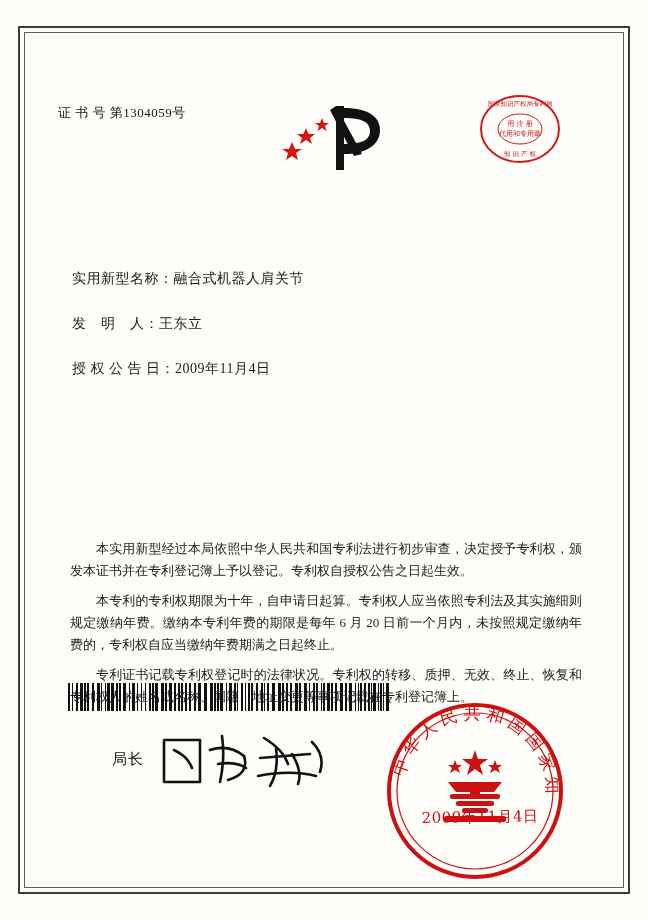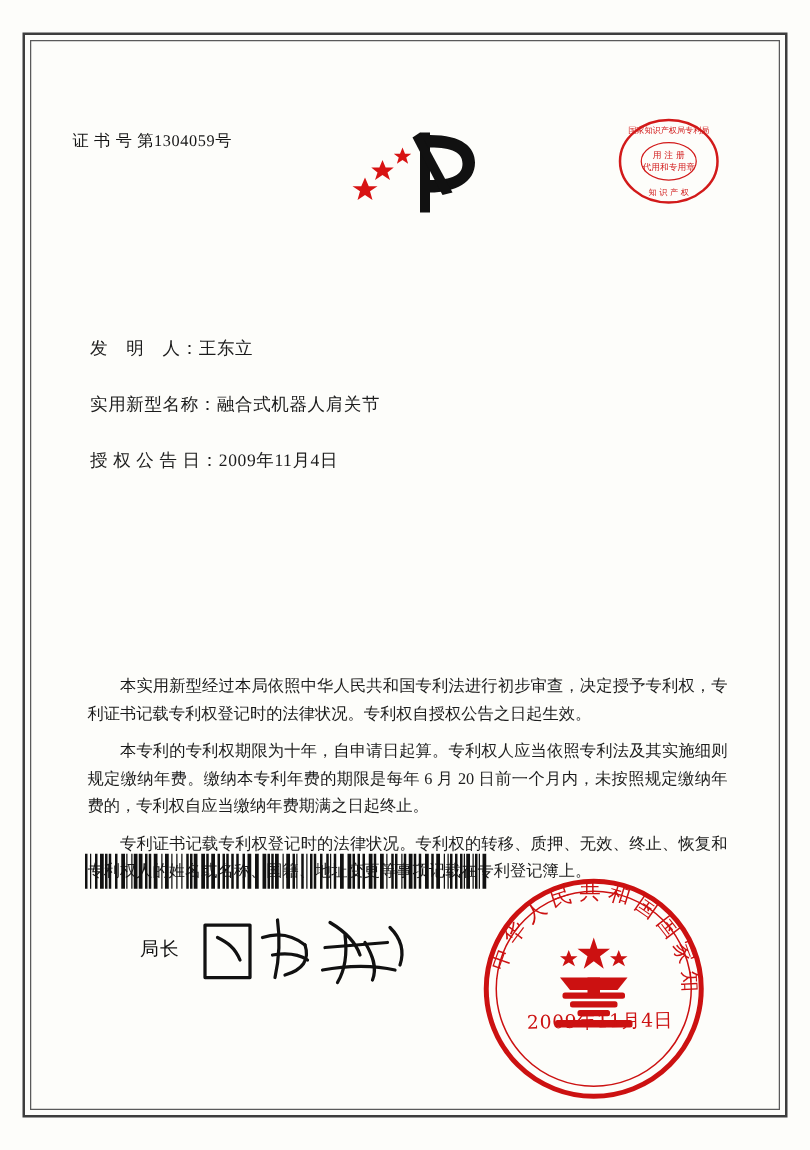--- a/index.html
+++ b/index.html
@@ -68,21 +68,21 @@
     left: 240px;
     top: 60px;
     width: 130px;
     height: 80px;
   }
   .logo svg { display: block; }
 
   
   .seal-top {
     position: absolute;
-    left: 462px;
+    left: 447px;
     top: 48px;
     width: 86px;
     height: 86px;
   }
   .seal-top svg { display: block; }
 
   
   .main-title {
     position: absolute;
     left: 0;
@@ -240,32 +240,32 @@
         <text x="43" y="20" font-size="6.5" fill="#d21a1a" text-anchor="middle" font-family="'DejaVu Sans', sans-serif">国家知识产权局专利局</text>
         <text x="43" y="40" font-size="7" fill="#d21a1a" text-anchor="middle" font-family="'DejaVu Sans', sans-serif">用 注 册</text>
         <text x="43" y="50" font-size="7" fill="#d21a1a" text-anchor="middle" font-family="'DejaVu Sans', sans-serif">代用和专用章</text>
         <text x="43" y="70" font-size="6.5" fill="#d21a1a" text-anchor="middle" font-family="'DejaVu Sans', sans-serif">知 识 产 权</text>
       </svg>
     </div>
 
 
     <div class="fields">
       <div class="field-row">
-        <span class="field-label">发　明　人：</span><span class="field-value">王东立</span>
+        <span class="field-label">实用新型名称：</span><span class="field-value">融合式机器人肩关节</span>
       </div>
       <div class="field-row">
-        <span class="field-label">实用新型名称：</span><span class="field-value">融合式机器人肩关节</span>
+        <span class="field-label">发　明　人：</span><span class="field-value">王东立</span>
       </div>
       <div class="field-row">
         <span class="field-label">授 权 公 告 日：</span><span class="field-value">2009年11月4日</span>
       </div>
     </div>
 
     <div class="paragraphs">
-      <p>本实用新型经过本局依照中华人民共和国专利法进行初步审查，决定授予专利权，专利证书记载专利权登记时的法律状况。专利权自授权公告之日起生效。</p>
+      <p>本实用新型经过本局依照中华人民共和国专利法进行初步审查，决定授予专利权，颁发本证书并在专利登记簿上予以登记。专利权自授权公告之日起生效。</p>
       <p>本专利的专利权期限为十年，自申请日起算。专利权人应当依照专利法及其实施细则规定缴纳年费。缴纳本专利年费的期限是每年 6 月 20 日前一个月内，未按照规定缴纳年费的，专利权自应当缴纳年费期满之日起终止。</p>
       <p>专利证书记载专利权登记时的法律状况。专利权的转移、质押、无效、终止、恢复和专利权人的姓名或名称、国籍、地址变更等事项记载在专利登记簿上。</p>
     </div>
 
     <div class="barcode">
         <i style="width:2px"></i>
         <i style="width:2px;background:transparent"></i>
         <i style="width:1px"></i>
         <i style="width:3px;background:transparent"></i>
         <i style="width:2px"></i>

